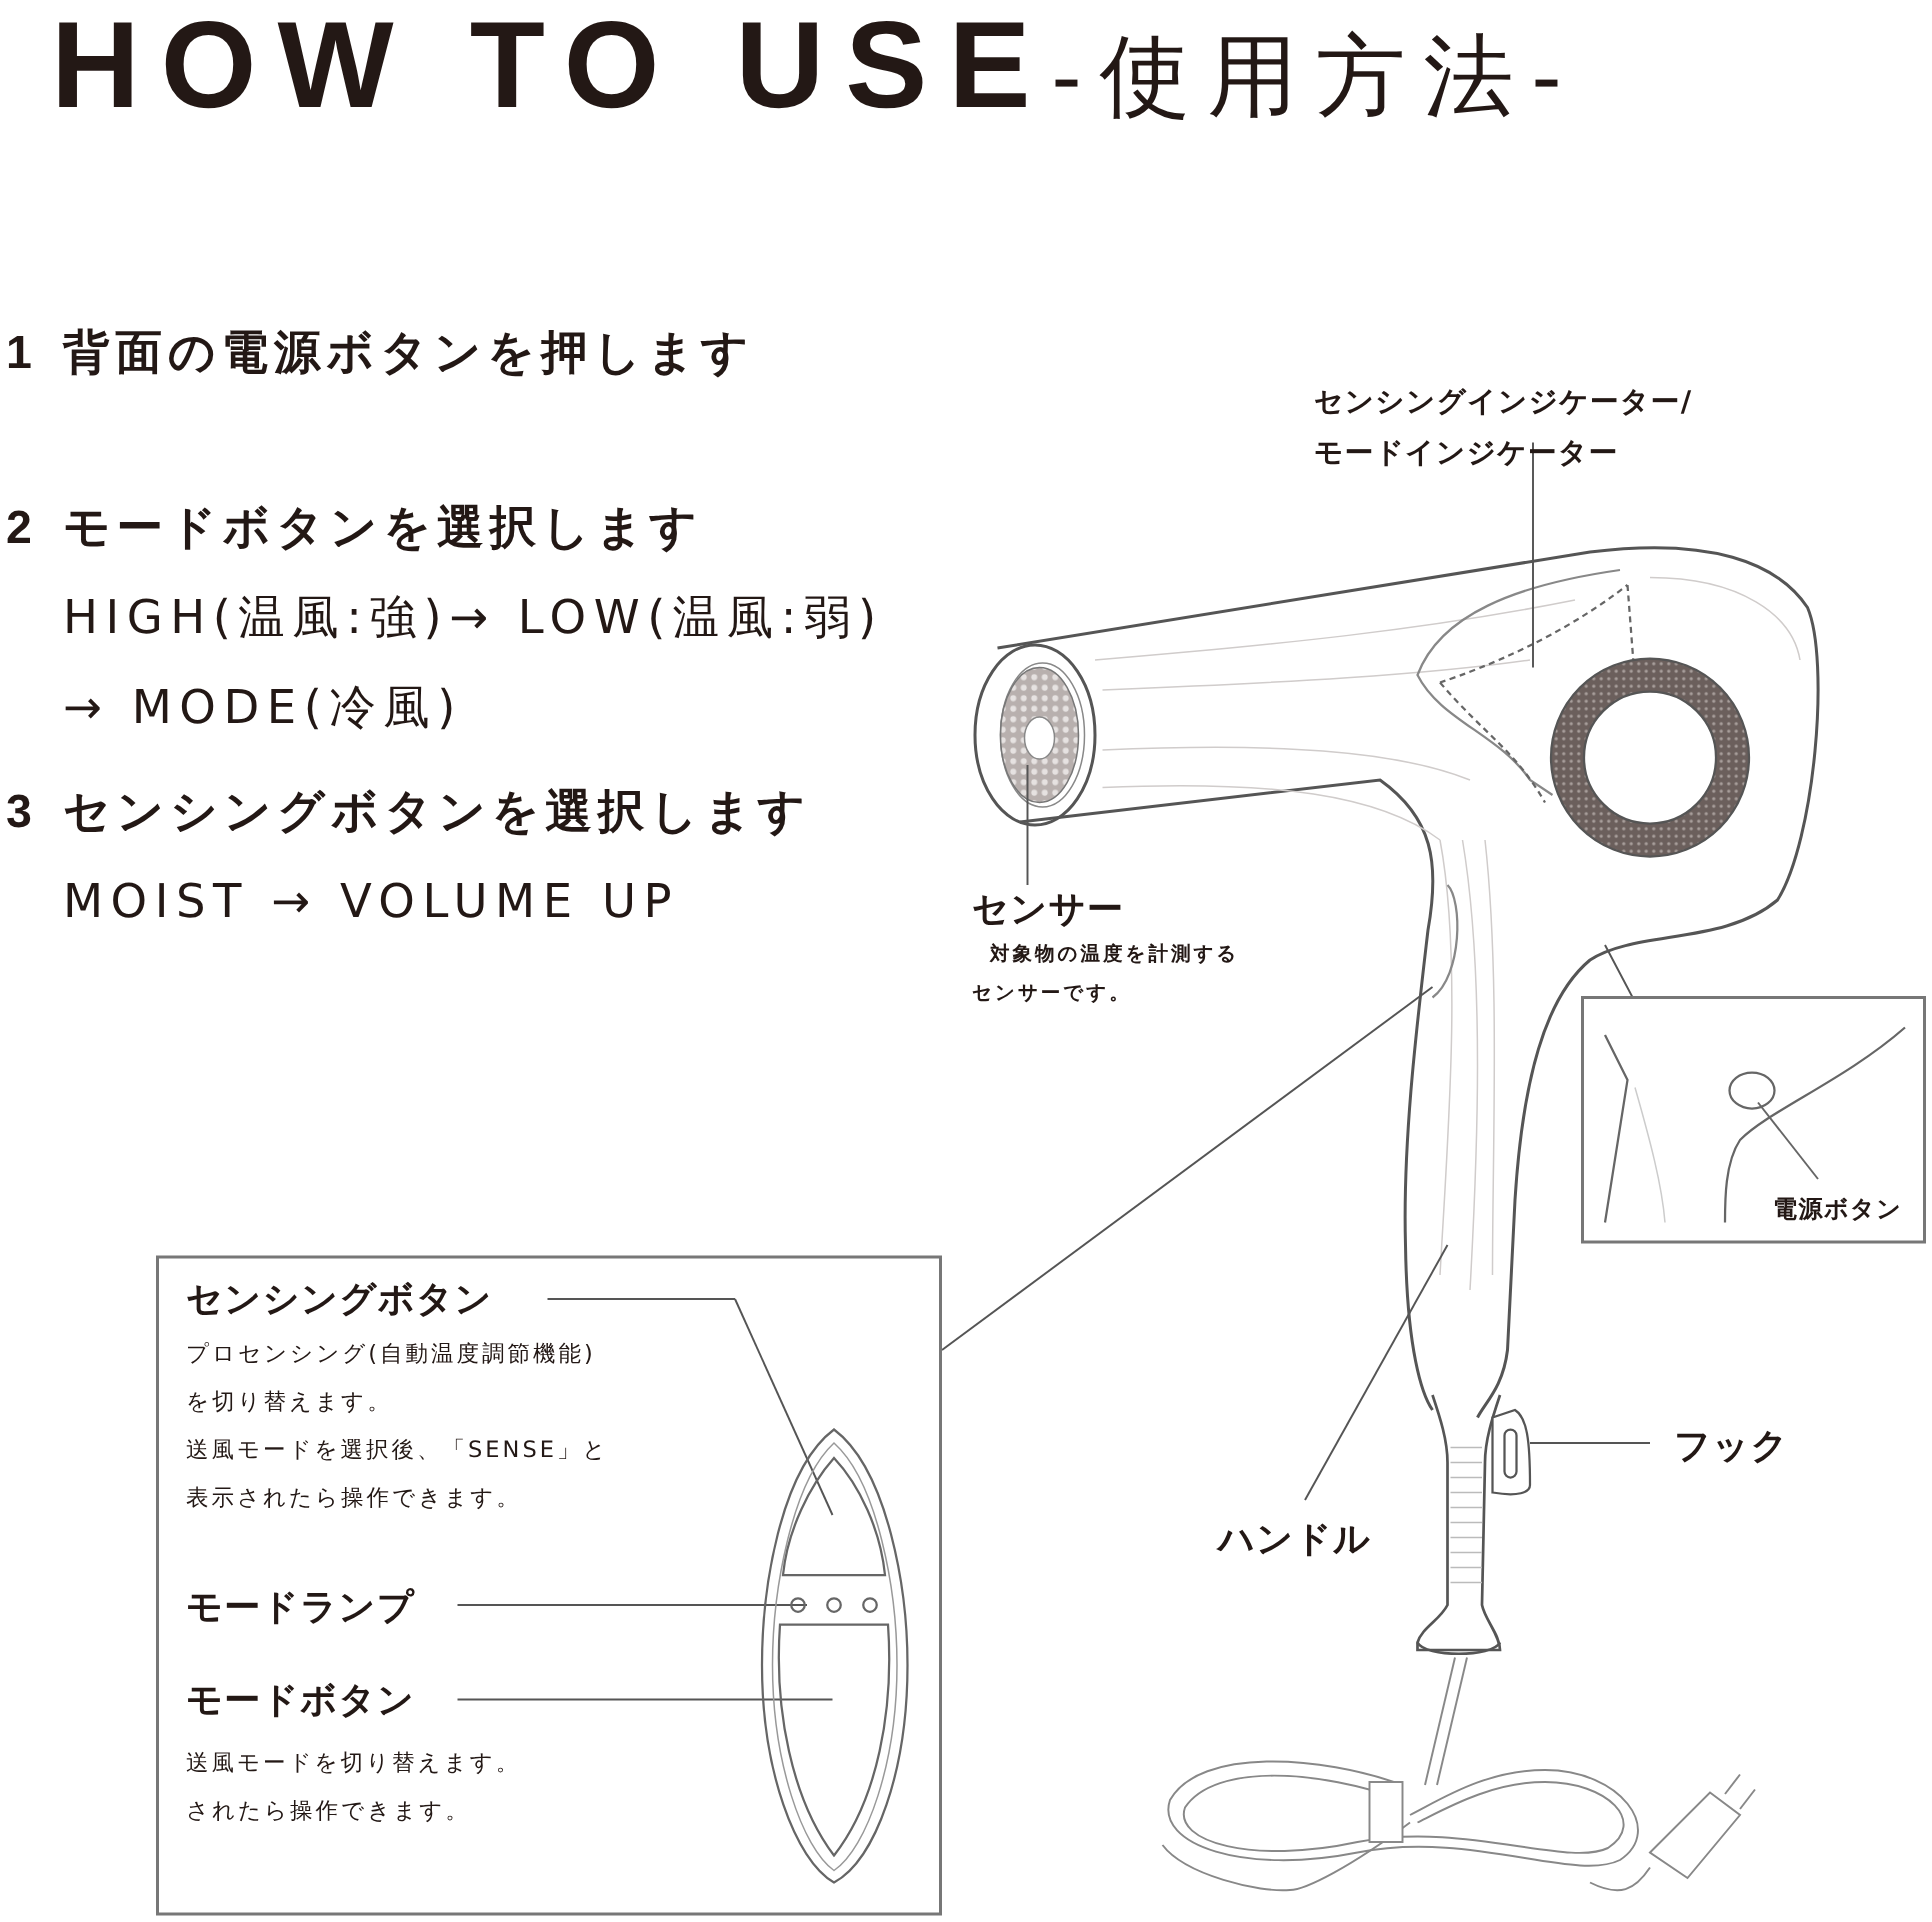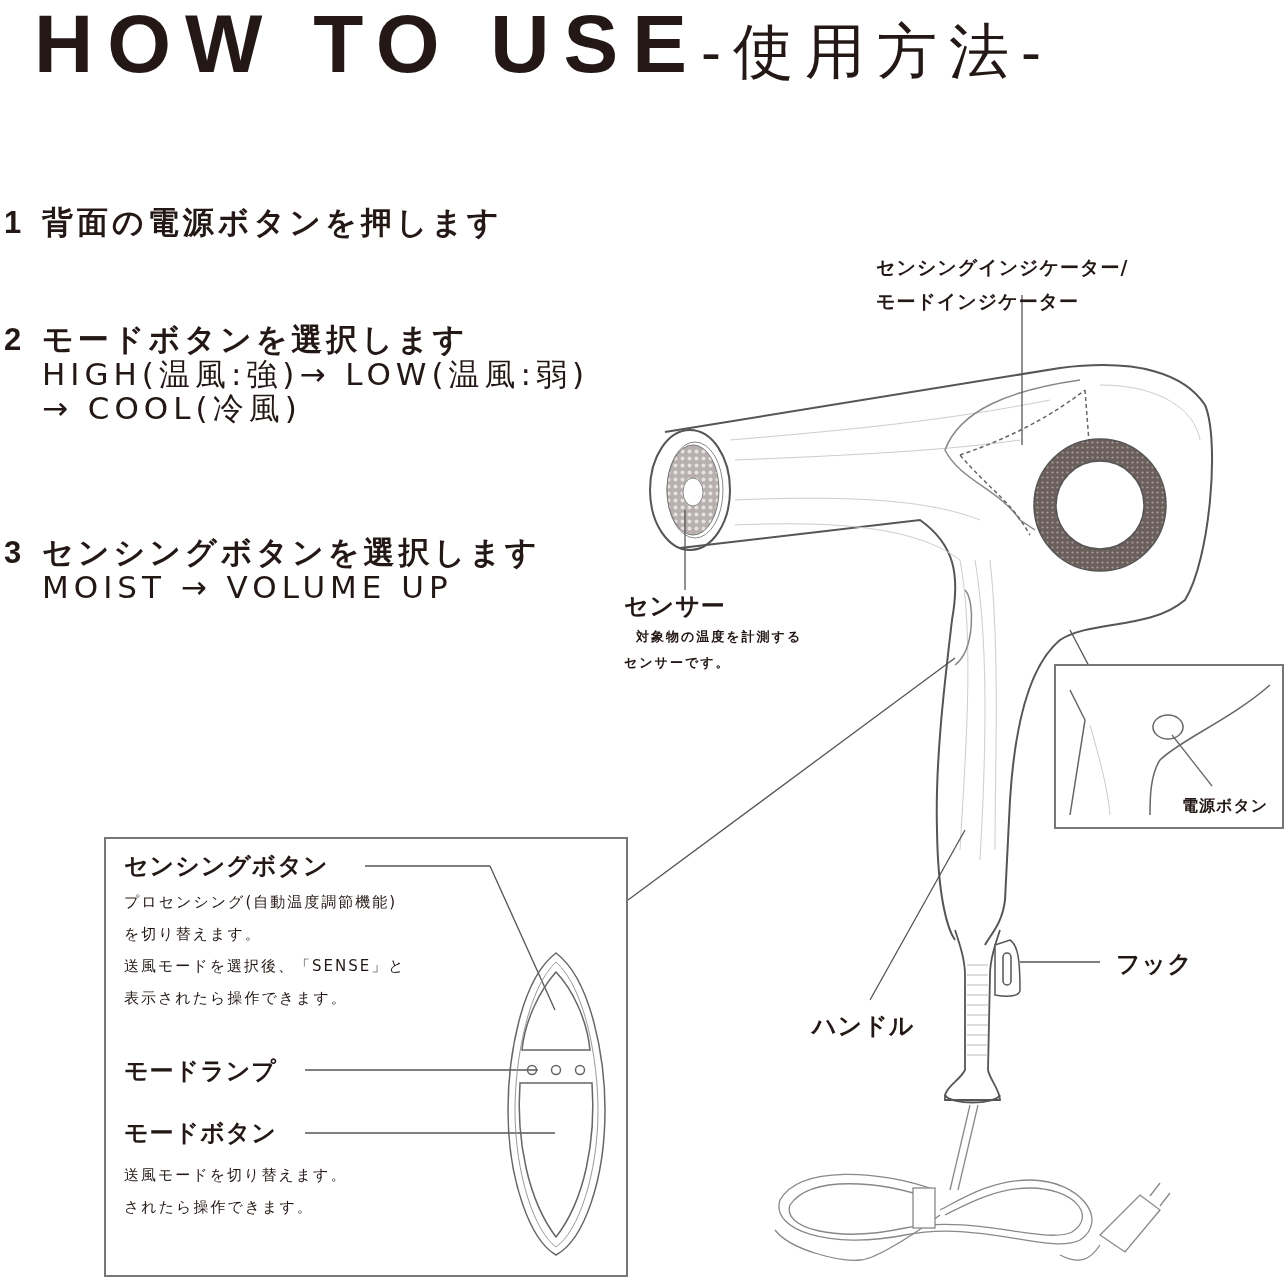--- a/index.html
+++ b/index.html
@@ -2,21 +2,21 @@
 <html><head>
 <meta charset="utf-8">
 <style>
   html, body { margin:0; padding:0; background:#ffffff; }
   body { width:1288px; height:1281px; position:relative; overflow:hidden;
          font-family:"DejaVu Sans","Liberation Sans",sans-serif; color:#231815; }
   .abs { position:absolute; }
   .title { left:34px; top:-4px; font-size:82px; font-weight:bold; letter-spacing:14px;
            font-family:"Liberation Sans","DejaVu Sans",sans-serif; line-height:96px; white-space:nowrap; }
   .title .sub { font-weight:normal; font-size:60px; letter-spacing:12px; margin-left:0; }
-  .step { left:4px; font-size:31px; letter-spacing:4px; line-height:34px; white-space:nowrap; }
+  .step { left:4px; font-size:31px; letter-spacing:4px; line-height:60px; white-space:nowrap; }
   .step .num { font-weight:bold; display:inline-block; width:38px; font-family:"Liberation Sans",sans-serif; }
   .step .head { font-weight:bold; }
   .step .line { padding-left:38px; display:block; letter-spacing:5px; }
   .label-l { font-size:24px; font-weight:bold; letter-spacing:1px; white-space:nowrap; }
   .label-m { font-size:19px; font-weight:bold; letter-spacing:1px; white-space:nowrap;margin-top:38px; }
   .small { font-size:15px; font-weight:normal; letter-spacing:2px; line-height:32px; white-space:nowrap; }
   .small2 { font-size:15px; font-weight:bold; letter-spacing:2px; line-height:28px; white-space:nowrap; }
   svg { position:absolute; left:0; top:0; }
 </style>
 </head>
@@ -26,24 +26,24 @@
   <span>HOW TO USE</span><span class="sub">-使用方法-</span>
 </div>
 
 <div class="abs step" style="top:205px;">
   <span class="num">1</span><span class="head">背面の電源ボタンを押します</span>
 </div>
 
 <div class="abs step" style="top:322px;">
   <span class="num">2</span><span class="head">モードボタンを選択します</span>
   <span class="line">HIGH(温風:強)→ LOW(温風:弱)</span>
-  <span class="line">→ COOL(冷風)</span>
+  <span class="line">→ MODE(冷風)</span>
 </div>
 
-<div class="abs step" style="top:535px;">
+<div class="abs step" style="top:511px;">
   <span class="num">3</span><span class="head">センシングボタンを選択します</span>
   <span class="line">MOIST → VOLUME UP</span>
 </div>
 
 <svg width="1288" height="1281" viewBox="0 0 1288 1281">
   <defs>
     <pattern id="mesh" width="5" height="5" patternUnits="userSpaceOnUse">
       <rect width="5" height="5" fill="#6b5f5c"></rect>
       <circle cx="2.5" cy="2.5" r="1.1" fill="#a89e9b"></circle>
     </pattern>
@@ -152,21 +152,21 @@
       <circle cx="556" cy="1070" r="4.5"></circle>
       <circle cx="580" cy="1070" r="4.5"></circle>
   </g>
 </svg>
 
 <div class="abs label-m" style="left:876px; top:217px;">
   <div>センシングインジケーター/</div>
   <div style="margin-top:8px;">モードインジケーター</div>
 </div>
 
-<div class="abs" style="left:624px; top:590px;">
+<div class="abs" style="left:648px; top:590px;">
   <div class="label-l">センサー</div>
   <div class="small2" style="font-size:13px; line-height:26px; margin-top:2px;margin-left:12px;">対象物の温度を計測する</div>
   <div class="small2" style="font-size:13px; line-height:26px;">センサーです。</div>
 </div>
 
 <div class="abs" style="left:1168px; top:796px; font-size:16px; font-weight:bold; letter-spacing:1px;margin-left:14px;">電源ボタン</div>
 
 <div class="abs label-l" style="left:1116px; top:948px;">フック</div>
 
 <div class="abs label-l" style="left:812px; top:1010px;">ハンドル</div>

